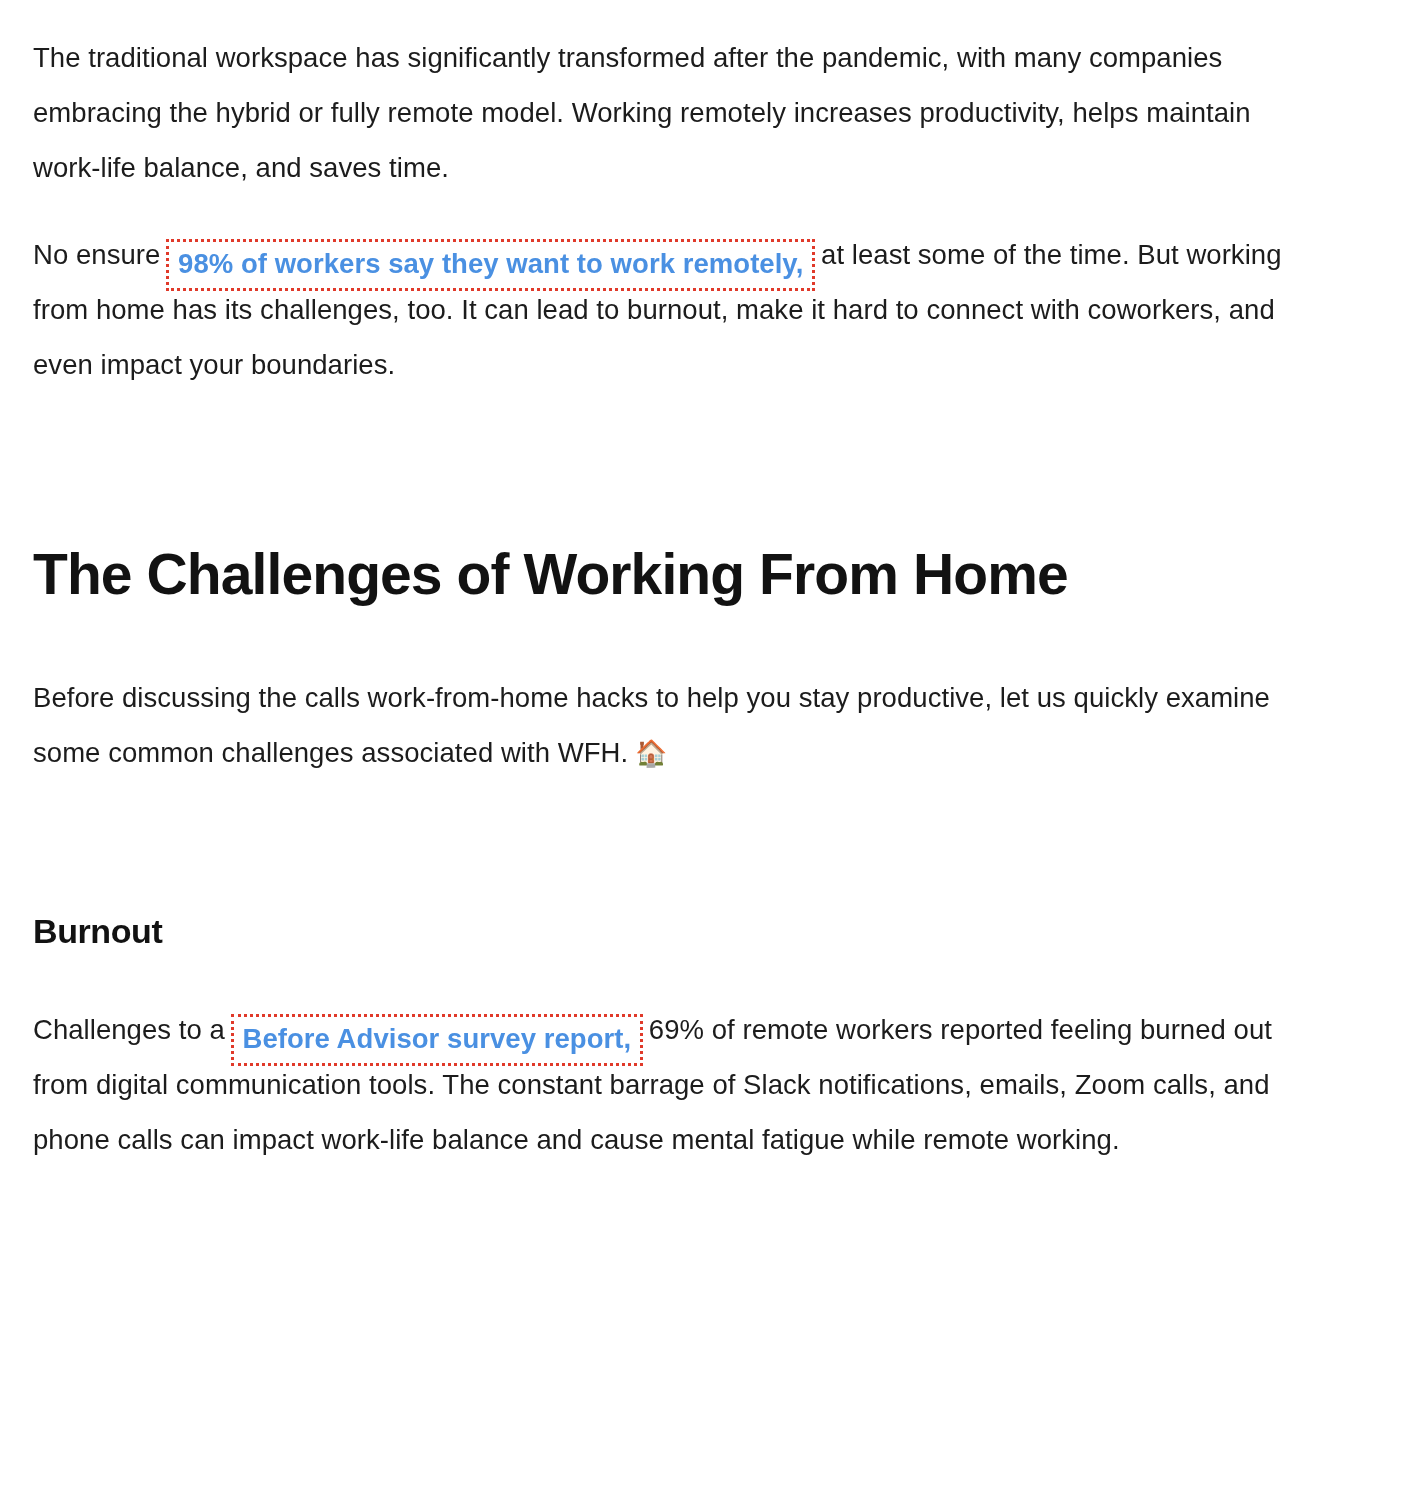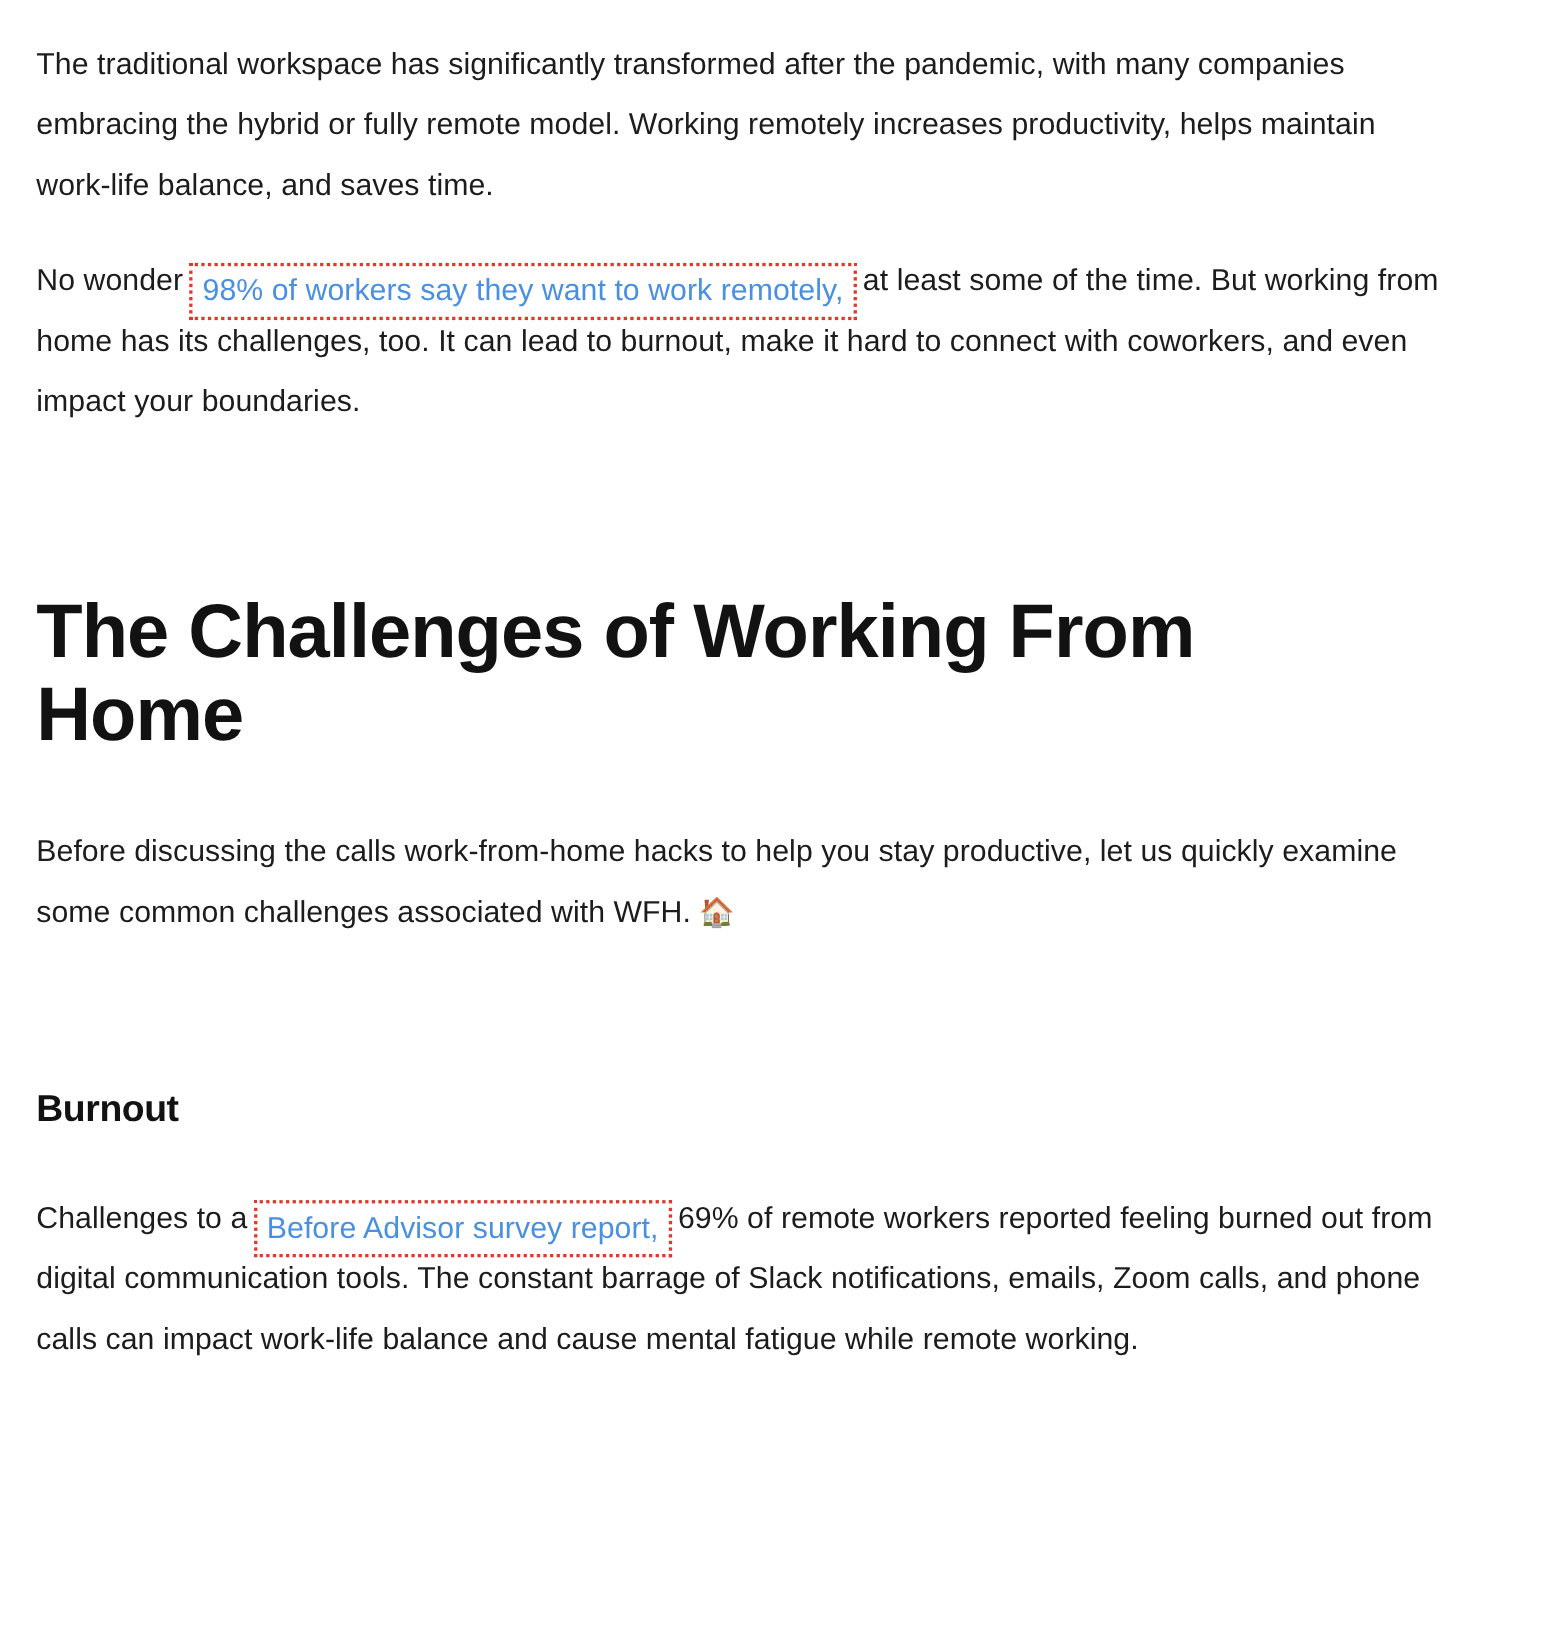--- a/index.html
+++ b/index.html
@@ -43,25 +43,26 @@
   }
   .hl-box {
     display: inline-block;
     border: 3px dotted #e0392a;
     padding: 5px 9px 7px 9px;
     margin: 0 -2px;
     line-height: 34px;
     vertical-align: baseline;
     position: relative;
     top: 9px;
+    font-weight: bold;
   }
 
   
   .h2 {
-    font-size: 69px;
+    font-size: 57px;
     line-height: 76px;
     font-weight: 700;
     color: #121212;
     letter-spacing: -0.9px;
     margin: 0;
     max-width: 1210px;
   }
   .h3 {
     font-size: 34px;
     line-height: 52px;
@@ -85,21 +86,21 @@
 </head>
 <body>
 
 <div class="article">
 
   <p class="para">
     <span>The traditional workspace has significantly transformed after the pandemic, with many companies embracing the hybrid or fully remote model. Working remotely increases productivity, helps maintain work-life balance, and saves time.</span>
   </p>
 
   <p class="para">
-    <span>No wonder </span><span class="hl-box"><a class="doclink" href="#">98% of workers say they want to work remotely,</a></span><span> at least some of the time. But working from home has its challenges, too. It can lead to burnout, make it hard to connect with coworkers, and even impact your boundaries.</span>
+    <span>No ensure </span><span class="hl-box"><a class="doclink" href="#">98% of workers say they want to work remotely,</a></span><span> at least some of the time. But working from home has its challenges, too. It can lead to burnout, make it hard to connect with coworkers, and even impact your boundaries.</span>
   </p>
 
 
   <div class="gap-before-h2"></div>
 
   <h2 class="h2">The Challenges of Working From Home</h2>
 
   <div class="gap-after-h2"></div>
 
   <p class="para wide">

